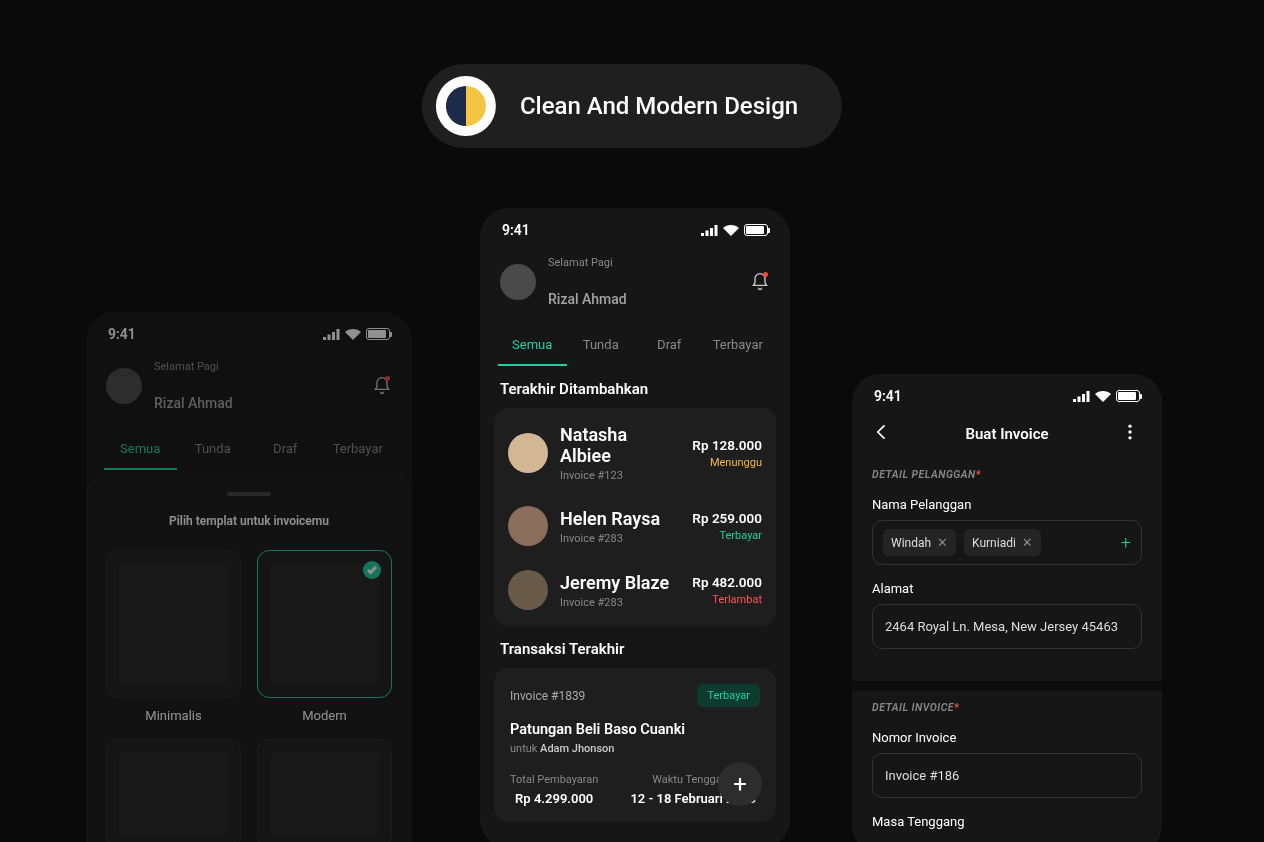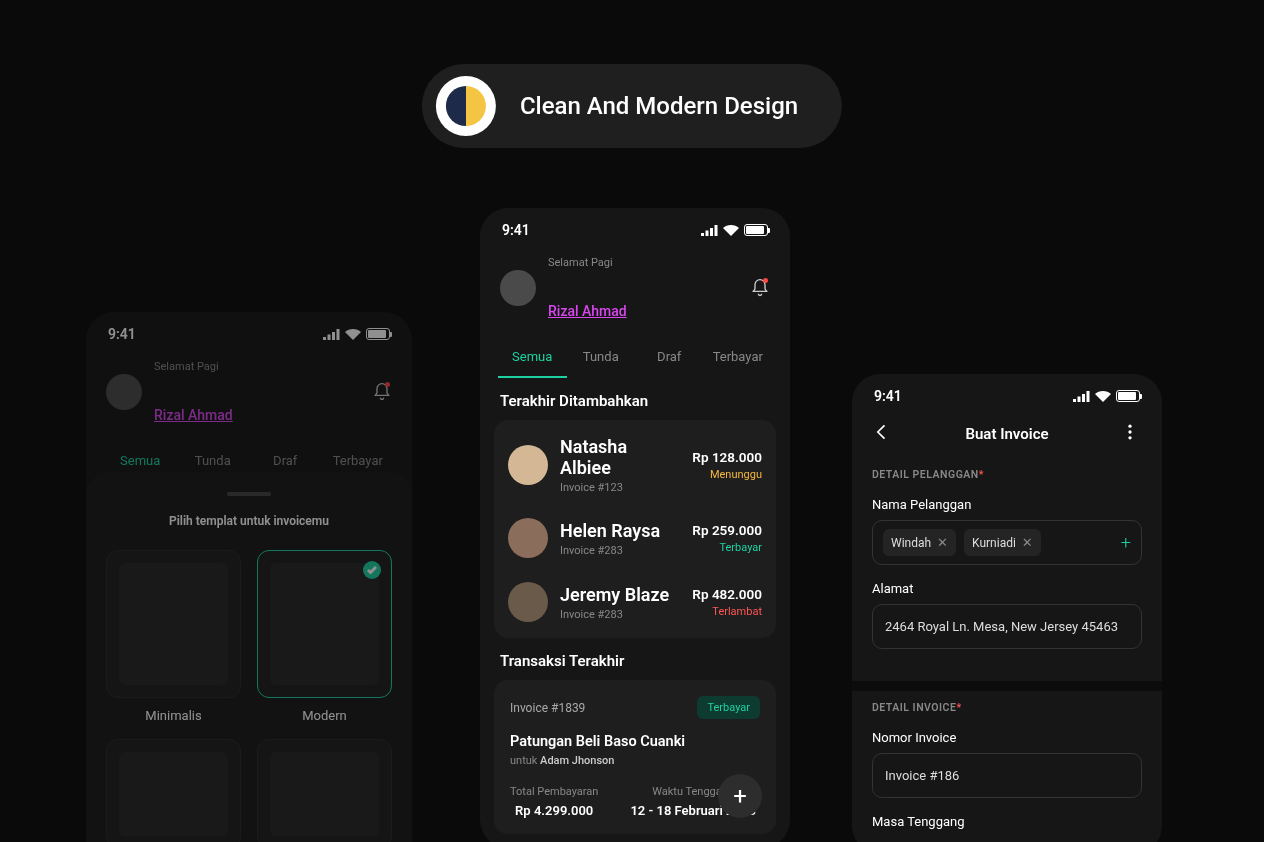--- a/index.html
+++ b/index.html
@@ -24,21 +24,21 @@
 .wifi { width:16px; height:11px; }
 .batt { width:24px; height:12px; border:1px solid #fff; border-radius:3px; position:relative; }
 .batt::after { content:''; position:absolute; left:1px; top:1px; bottom:1px; right:3px; background:#fff; border-radius:1px; }
 .batt::before { content:''; position:absolute; right:-3px; top:3px; width:2px; height:5px; background:#fff; border-radius:0 1px 1px 0; }
 
 .user-row { display:flex; align-items:center; padding:10px 20px; gap:12px; }
 .avatar { width:36px; height:36px; border-radius:50%; background:#4a4a4a; flex-shrink:0; }
 .avatar.sm { width:40px; height:40px; background:#7a6a55; }
 .greet { display:flex; flex-direction:column; flex:1;gap:20px; }
 .greet-hi { color:#888; font-size:11px; }
-.greet-name { color:#d946ef; font-size:14px; font-weight:500; margin-top:14px;text-decoration:underline; }
+.greet-name { color:#a3a3a3; font-size:14px; font-weight:500; margin-top:2px; }
 .bell { width:20px; height:20px; position:relative; }
 .bell svg { stroke:#ccc; fill:none; }
 .bell .dot { position:absolute; top:0; right:2px; width:5px; height:5px; background:#ff4444; border-radius:50%; }
 
 .tabs { display:flex; padding:12px 18px 0; gap:0; }
 .tab { flex:1; text-align:center; padding:8px 0 12px; font-size:13px; color:#888; border-bottom:2px solid transparent; }
 .tab.active { color:#1dd1a1; border-bottom-color:#1dd1a1; }
 
 
 .p1-overlay { position:absolute; top:160px; left:0; right:0; bottom:0; background:#1a1a1a; border-radius:24px 24px 0 0; padding:20px; }
@@ -78,21 +78,21 @@
 .trx-cols { display:flex; gap:32px; margin-top:18px;text-align:center; }
 .trx-col-label { color:#888; font-size:11px; }
 .trx-col-val { color:#fff; font-size:13px; font-weight:600; margin-top:5px; }
 .fab { position:absolute; right:14px; bottom:16px; width:44px; height:44px; background:#2d2d2d; border-radius:50%; display:flex; align-items:center; justify-content:center; color:#fff; font-size:24px; }
 
 
 .nav-row { display:flex; align-items:center; justify-content:space-between; padding:10px 20px 16px; }
 .nav-title { color:#fff; font-size:15px; font-weight:600; flex:1; text-align:center; }
 .back-arrow, .dots { width:22px; color:#fff; }
 .form-sec { padding:6px 20px 14px; }
-.sec-label { color:#888; font-size:10.5px; letter-spacing:0.5px; font-weight:600; }
+.sec-label { color:#888; font-size:10.5px; letter-spacing:0.5px; font-weight:600;font-style:italic; }
 .req { color:#ff5555; }
 .field-label { color:#fff; font-size:13px; margin:16px 0 8px; }
 .chip-input { border:1px solid #333; border-radius:10px; padding:8px 10px; display:flex; align-items:center; gap:8px; flex-wrap:wrap; }
 .chip { background:#242424; color:#ddd; font-size:12px; padding:6px 8px; border-radius:6px; display:flex; align-items:center; gap:6px; }
 .chip-x { color:#888; font-size:13px; }
 .chip-add { margin-left:auto; color:#1dd1a1; font-size:18px; font-weight:300; }
 .text-input { border:1px solid #333; border-radius:10px; padding:14px 12px; color:#ddd; font-size:13px; }
 .divider { height:10px; background:#0c0c0c; margin:18px 0 4px; }
 </style>
 </head>

